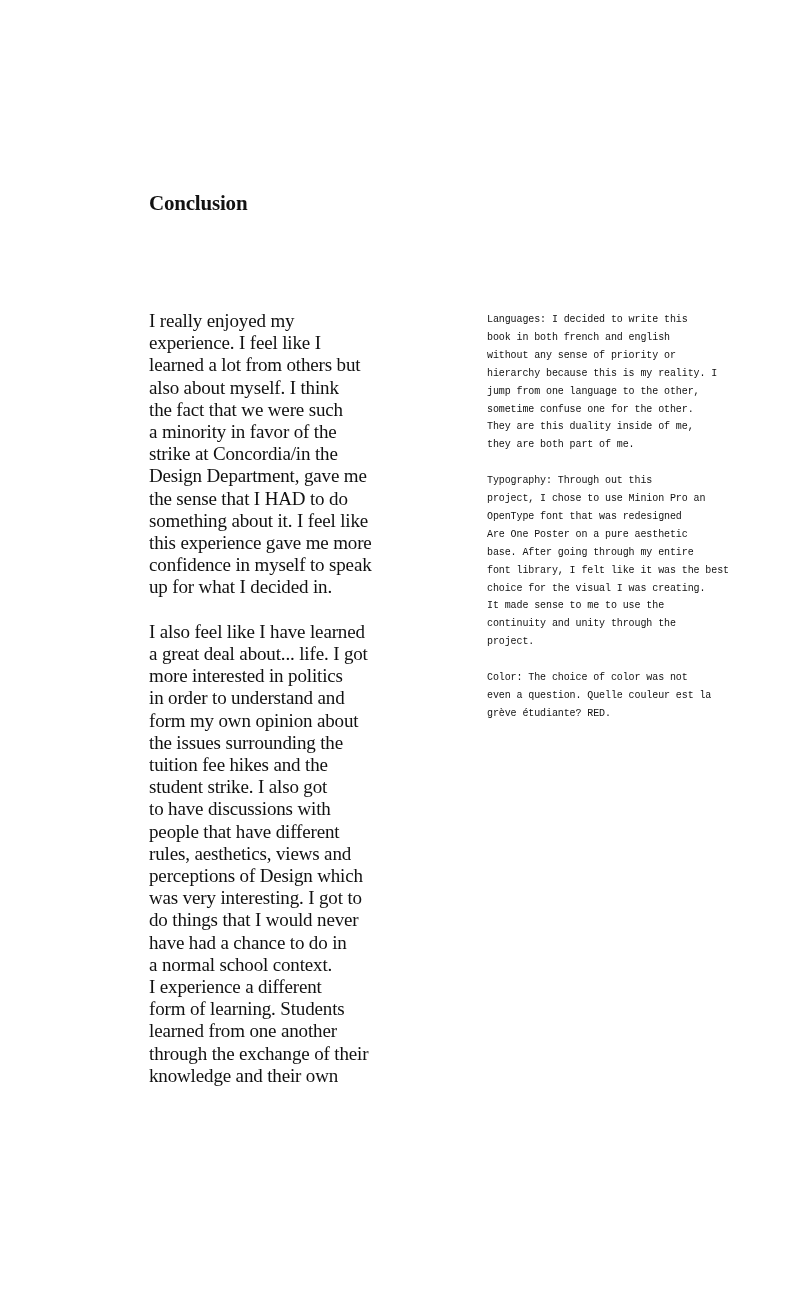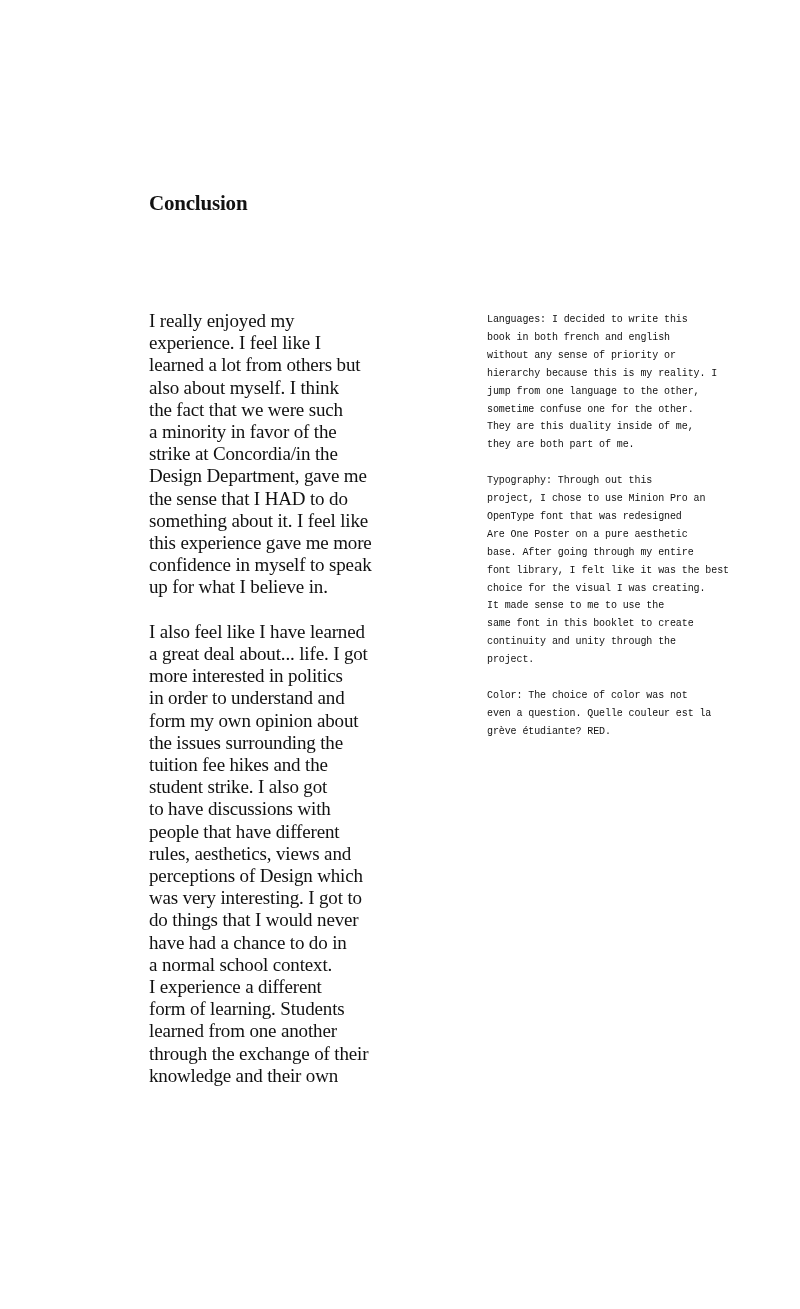--- a/index.html
+++ b/index.html
@@ -67,21 +67,21 @@
     <span class="line">learned a lot from others but</span>
     <span class="line">also about myself. I think</span>
     <span class="line">the fact that we were such</span>
     <span class="line">a minority in favor of the</span>
     <span class="line">strike at Concordia/in the</span>
     <span class="line">Design Department, gave me</span>
     <span class="line">the sense that I HAD to do</span>
     <span class="line">something about it. I feel like</span>
     <span class="line">this experience gave me more</span>
     <span class="line">confidence in myself to speak</span>
-    <span class="line">up for what I believe in.</span>
+    <span class="line">up for what I decided in.</span>
   </div>
   <div class="para">
     <span class="line">I also feel like I have learned</span>
     <span class="line">a great deal about... life. I got</span>
     <span class="line">more interested in politics</span>
     <span class="line">in order to understand and</span>
     <span class="line">form my own opinion about</span>
     <span class="line">the issues surrounding the</span>
     <span class="line">tuition fee hikes and the</span>
     <span class="line">student strike. I also got</span>
@@ -114,21 +114,20 @@
   </div>
   <div class="para">
     <span class="line">Typography: Through out this</span>
     <span class="line">project, I chose to use Minion Pro an</span>
     <span class="line">OpenType font that was redesigned</span>
     <span class="line">Are One Poster on a pure aesthetic</span>
     <span class="line">base. After going through my entire</span>
     <span class="line">font library, I felt like it was the best</span>
     <span class="line">choice for the visual I was creating.</span>
     <span class="line">It made sense to me to use the</span>
-    <span class="line">same font in this booklet to create</span>
     <span class="line">continuity and unity through the</span>
     <span class="line">project.</span>
   </div>
   <div class="para">
     <span class="line">Color: The choice of color was not</span>
     <span class="line">even a question. Quelle couleur est la</span>
     <span class="line">grève étudiante? RED.</span>
   </div>
 </div>
 

